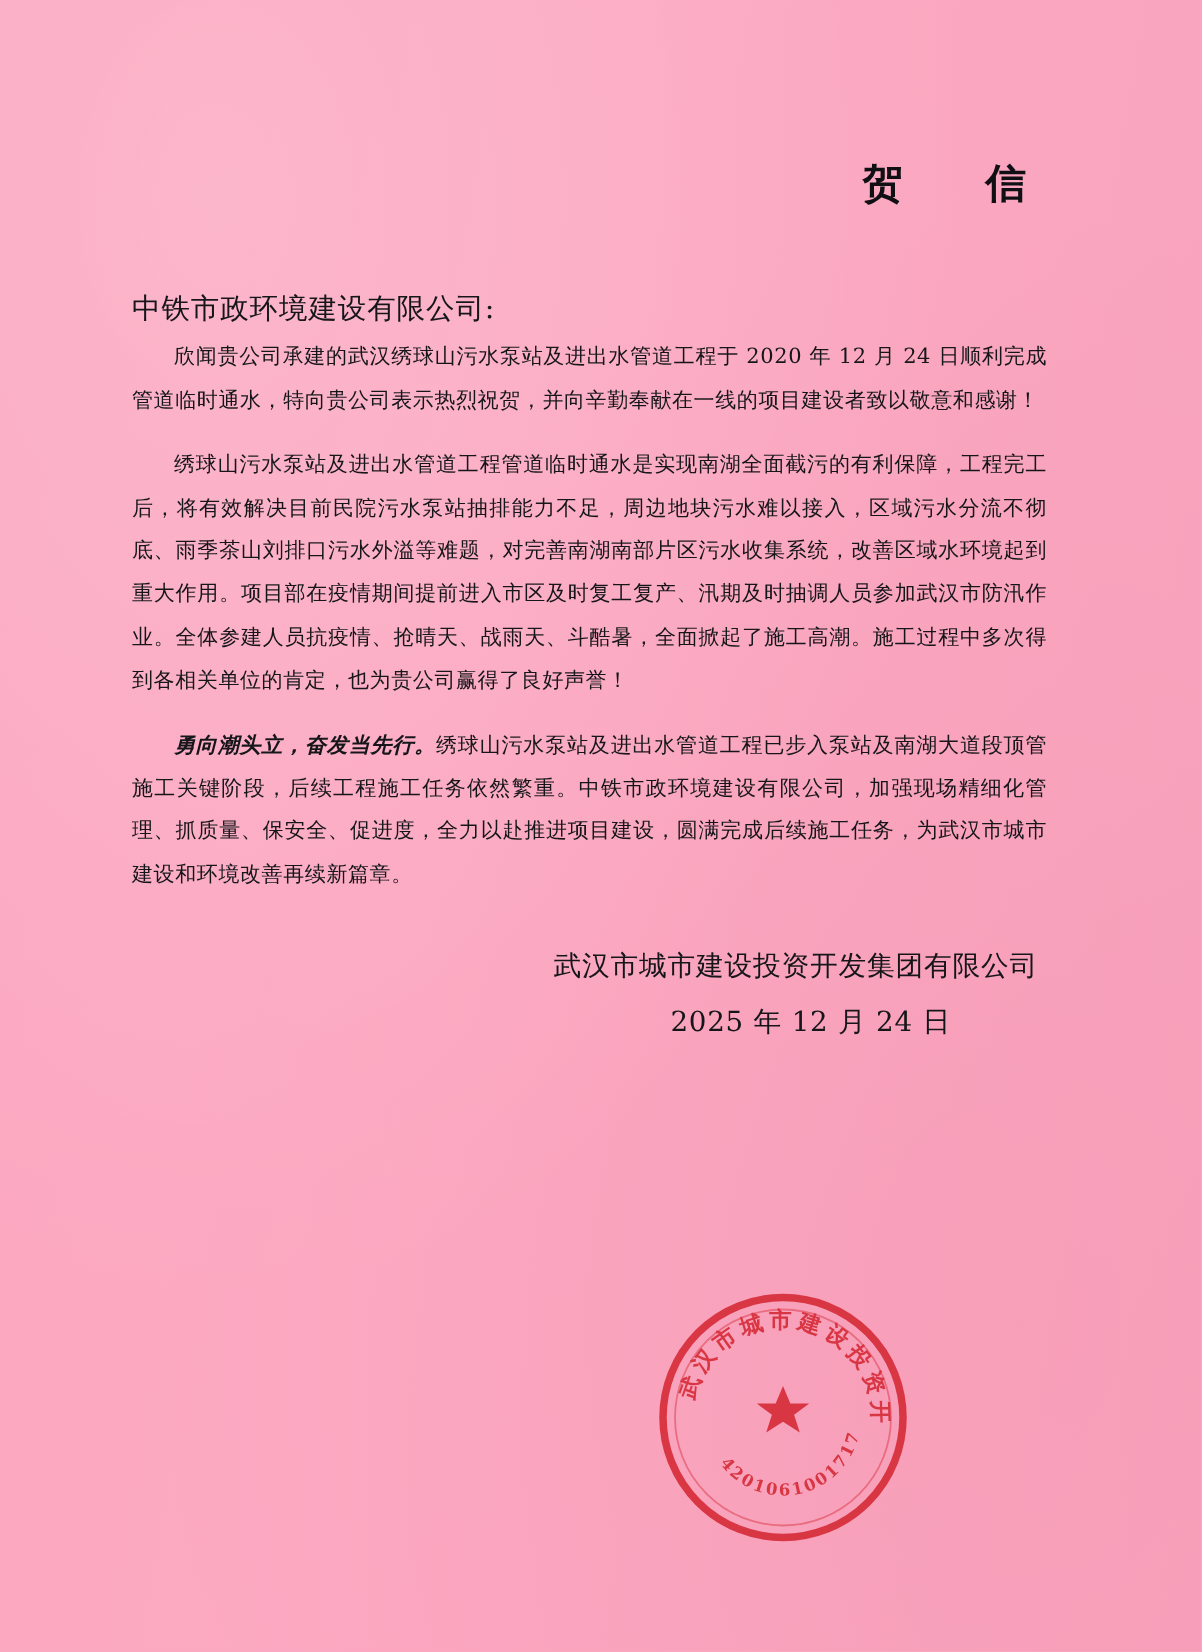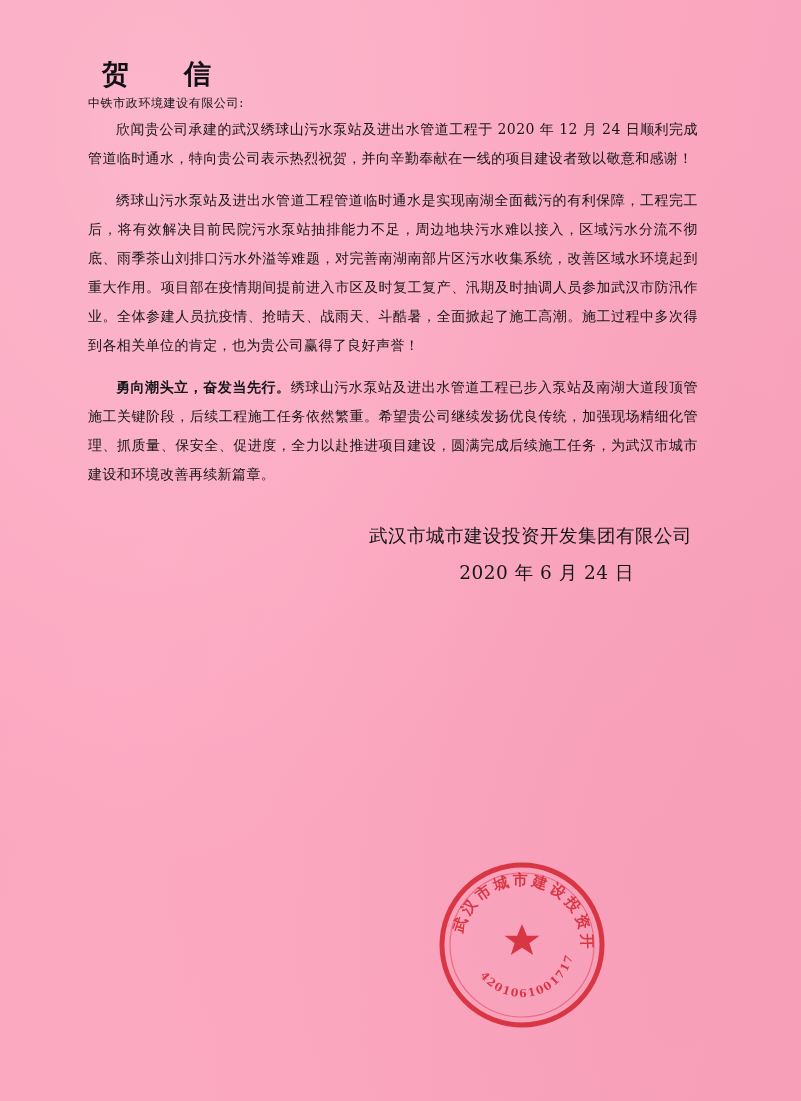--- a/index.html
+++ b/index.html
@@ -29,48 +29,50 @@
   }
   .content {
     position: absolute;
     left: 88px;
     top: 0;
     width: 610px;
     height: 1101px;
     color: #16161a;
   }
   .doc-title {
-    margin-top: 56px;
-    text-align: left;
+    margin-top: 104px;
+    text-align: right;
     font-size: 27px;
     font-weight: bold;
     letter-spacing: 14px;
     text-indent: 14px;
     color: #101014;
     font-family: Liberation Serif, serif;
   }
   .salutation {
-    font-size: 12px;
+    margin-top: 48px;
+    font-size: 19px;
     line-height: 1.9;
     letter-spacing: 0.6px;
   }
   p.body-par {
     margin: 0;
     font-size: 14px;
     line-height: 2.06;
     letter-spacing: 0.4px;
     text-align: justify;
     text-justify: inter-ideograph;
     text-indent: 2em;
   }
   p.body-par + p.body-par {
     margin-top: 14px;
   }
   .lead-bold {
     font-weight: bold;
+    font-style: italic;
   }
   .signature {
     margin-top: 28px;
     text-align: right;
     padding-right: 6px;
   }
   .signature div {
     font-size: 18.5px;
     line-height: 2.0;
     letter-spacing: 0.5px;
@@ -106,25 +108,25 @@
   <div class="content">
 
     <div class="doc-title">贺　信</div>
 
     <div class="salutation">中铁市政环境建设有限公司:</div>
 
     <p class="body-par">欣闻贵公司承建的武汉绣球山污水泵站及进出水管道工程于 2020 年 12 月 24 日顺利完成管道临时通水，特向贵公司表示热烈祝贺，并向辛勤奉献在一线的项目建设者致以敬意和感谢！</p>
 
     <p class="body-par">绣球山污水泵站及进出水管道工程管道临时通水是实现南湖全面截污的有利保障，工程完工后，将有效解决目前民院污水泵站抽排能力不足，周边地块污水难以接入，区域污水分流不彻底、雨季茶山刘排口污水外溢等难题，对完善南湖南部片区污水收集系统，改善区域水环境起到重大作用。项目部在疫情期间提前进入市区及时复工复产、汛期及时抽调人员参加武汉市防汛作业。全体参建人员抗疫情、抢晴天、战雨天、斗酷暑，全面掀起了施工高潮。施工过程中多次得到各相关单位的肯定，也为贵公司赢得了良好声誉！</p>
 
-    <p class="body-par"><span class="lead-bold">勇向潮头立，奋发当先行。</span><span>绣球山污水泵站及进出水管道工程已步入泵站及南湖大道段顶管施工关键阶段，后续工程施工任务依然繁重。希望贵公司继续发扬优良传统，加强现场精细化管理、抓质量、保安全、促进度，全力以赴推进项目建设，圆满完成后续施工任务，为武汉市城市建设和环境改善再续新篇章。</span></p>
+    <p class="body-par"><span class="lead-bold">勇向潮头立，奋发当先行。</span><span>绣球山污水泵站及进出水管道工程已步入泵站及南湖大道段顶管施工关键阶段，后续工程施工任务依然繁重。中铁市政环境建设有限公司，加强现场精细化管理、抓质量、保安全、促进度，全力以赴推进项目建设，圆满完成后续施工任务，为武汉市城市建设和环境改善再续新篇章。</span></p>
 
     <div class="signature">
       <div>武汉市城市建设投资开发集团有限公司</div>
-      <div class="sign-date">2020 年 6 月 24 日</div>
+      <div class="sign-date">2025 年 12 月 24 日</div>
     </div>
 
   </div>
 
   <div class="seal">
     <svg width="180" height="180" viewBox="0 0 180 180" xmlns="http://www.w3.org/2000/svg">
       <circle cx="90" cy="90" r="80" fill="none" stroke="#d31f2a" stroke-width="5"></circle>
       <circle cx="90" cy="90" r="72" fill="none" stroke="#d31f2a" stroke-width="1.2" opacity="0.5"></circle>
       <path id="sealArc" d="M 90,90 m -60,0 a 60,60 0 1,1 120,0" fill="none" stroke="none"></path>
       <text class="seal-text" font-size="15" letter-spacing="3.4">

